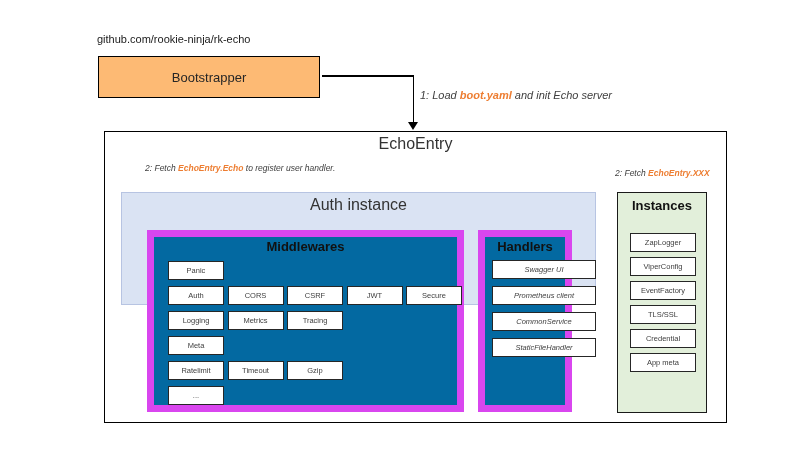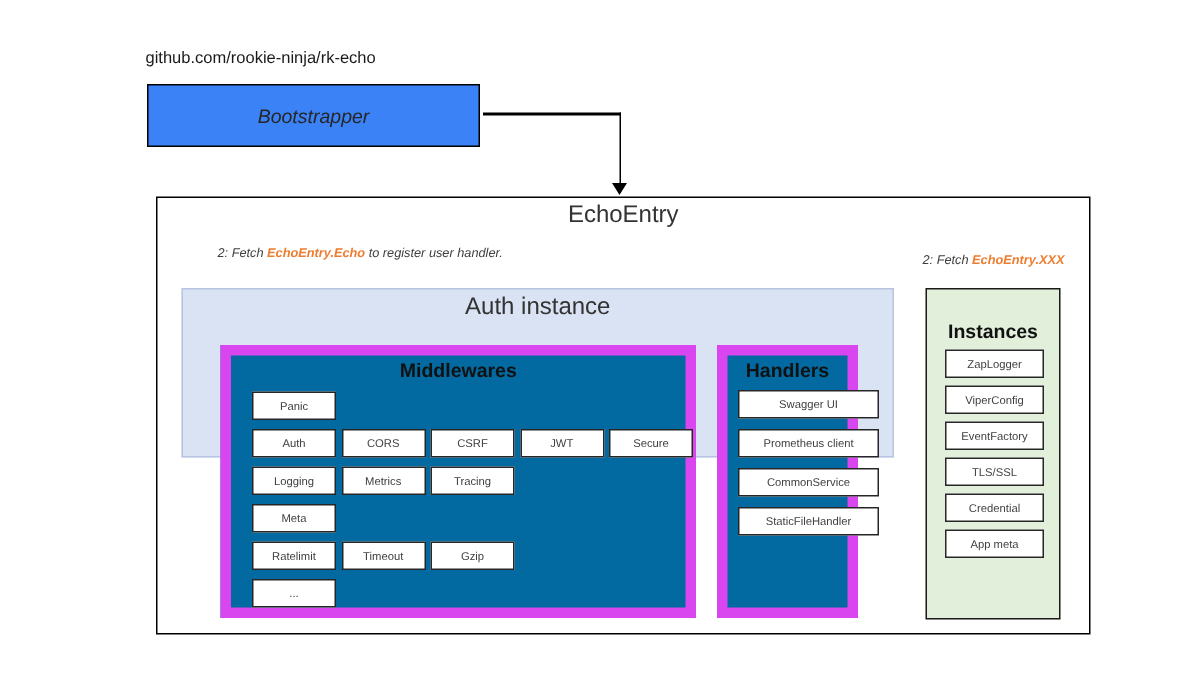--- a/index.html
+++ b/index.html
@@ -7,23 +7,23 @@
     position:relative;width:800px;height:450px;background:#ffffff;
     font-family:"Liberation Sans","DejaVu Sans",sans-serif;
     color:#262626;overflow:hidden;
   }
   .abs{position:absolute;}
 
   
   .repo-label{left:97px;top:33px;font-size:11px;color:#1a1a1a;}
   .bootstrapper{
     left:98px;top:56px;width:222px;height:42px;
-    background:#3b82f6;border:1.5px solid #000;
+    background:#fdba74;border:1.5px solid #000;
     display:flex;align-items:center;justify-content:center;
-    font-size:13px;color:#262626;box-sizing:border-box;font-style:italic;
+    font-size:13px;color:#262626;box-sizing:border-box;
   }
 
   
   .conn-h{left:322px;top:75px;width:92px;height:1.5px;background:#000;}
   .conn-v{left:412.5px;top:75px;width:1.5px;height:48px;background:#000;}
   .arrowhead{
     left:408px;top:122px;width:0;height:0;
     border-left:5px solid transparent;border-right:5px solid transparent;
     border-top:8px solid #000;
   }
@@ -56,46 +56,47 @@
 
   .mw-grid{position:absolute;left:14px;top:24px;}
   .chip-row{display:flex;gap:3.5px;margin-bottom:6px;}
   .chip{
     width:56px;height:19px;background:#fff;border:1px solid #262626;
     display:flex;align-items:center;justify-content:center;
     font-size:7.5px;color:#404040;box-sizing:border-box;flex:none;
     white-space:nowrap;
   }
   .hd-list{position:absolute;left:7px;top:23px;display:flex;flex-direction:column;gap:7px;}
-  .hd-list .chip{width:94px;}
+  .hd-list .chip{width:104px;font-style:italic;}
 
   
   .instances{
     left:617px;top:192px;width:90px;height:221px;
     background:#E2EFDA;border:1px solid #1a1a1a;box-sizing:border-box;
   }
-  .instances-title{text-align:center;font-size:13px;font-weight:600;color:#111;padding-top:20px;}
+  .instances-title{text-align:center;font-size:13px;font-weight:600;color:#111;padding-top:5px;}
   .inst-list{position:absolute;left:12px;top:40px;display:flex;flex-direction:column;gap:5px;justify-content:flex-end;}
   .inst-list .chip{width:66px;}
 </style>
 </head>
 <body>
 
 <div class="canvas">
 
   <div class="abs repo-label">github.com/rookie-ninja/rk-echo</div>
 
   <div class="abs bootstrapper">
     <span>Bootstrapper</span>
   </div>
 
   <div class="abs conn-h"></div>
   <div class="abs conn-v"></div>
   <div class="abs arrowhead"></div>
 
+  <div class="abs step1-label"><span>1: Load </span><span class="orange">boot.yaml</span><span> and init Echo server</span></div>
 
   <div class="abs echoentry"></div>
   <div class="abs echoentry-title">EchoEntry</div>
 
   <div class="abs note note-left">
     <div><span>2: Fetch </span><span class="orange">EchoEntry.Echo</span><span> to register user handler.</span></div>
   </div>
 
   <div class="abs note note-right"><span>2: Fetch </span><span class="orange">EchoEntry.XXX</span></div>
 

